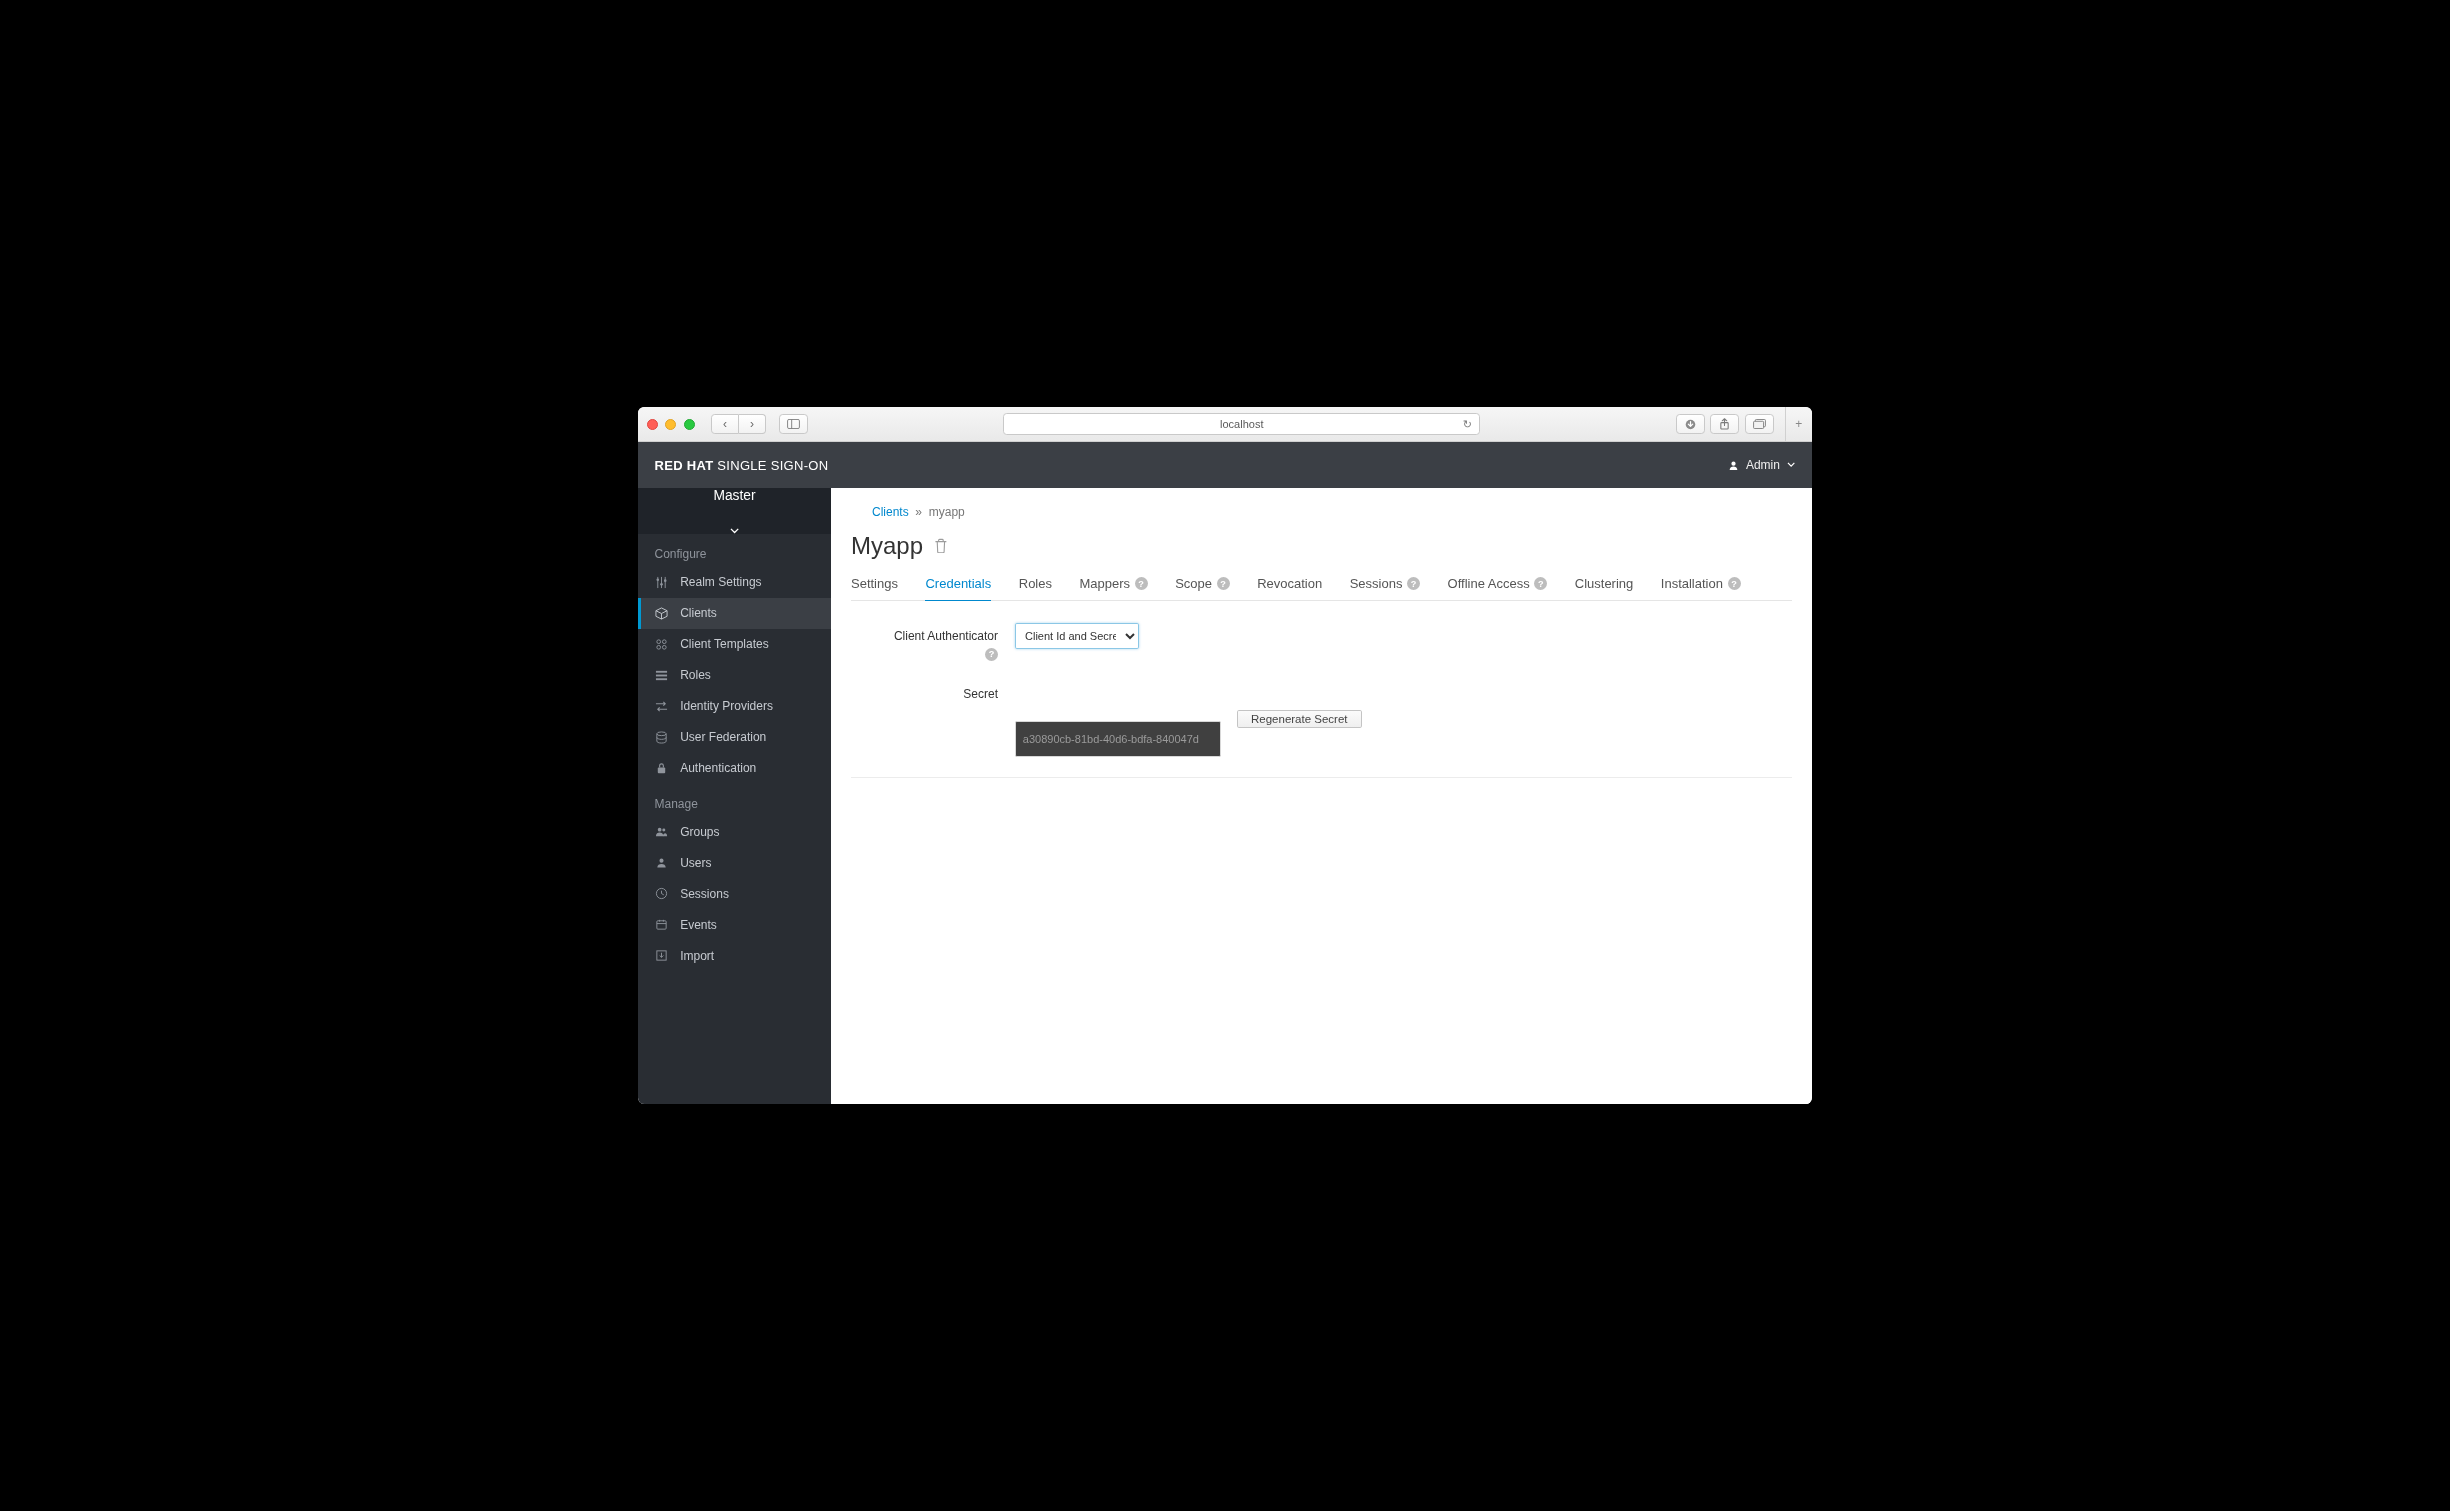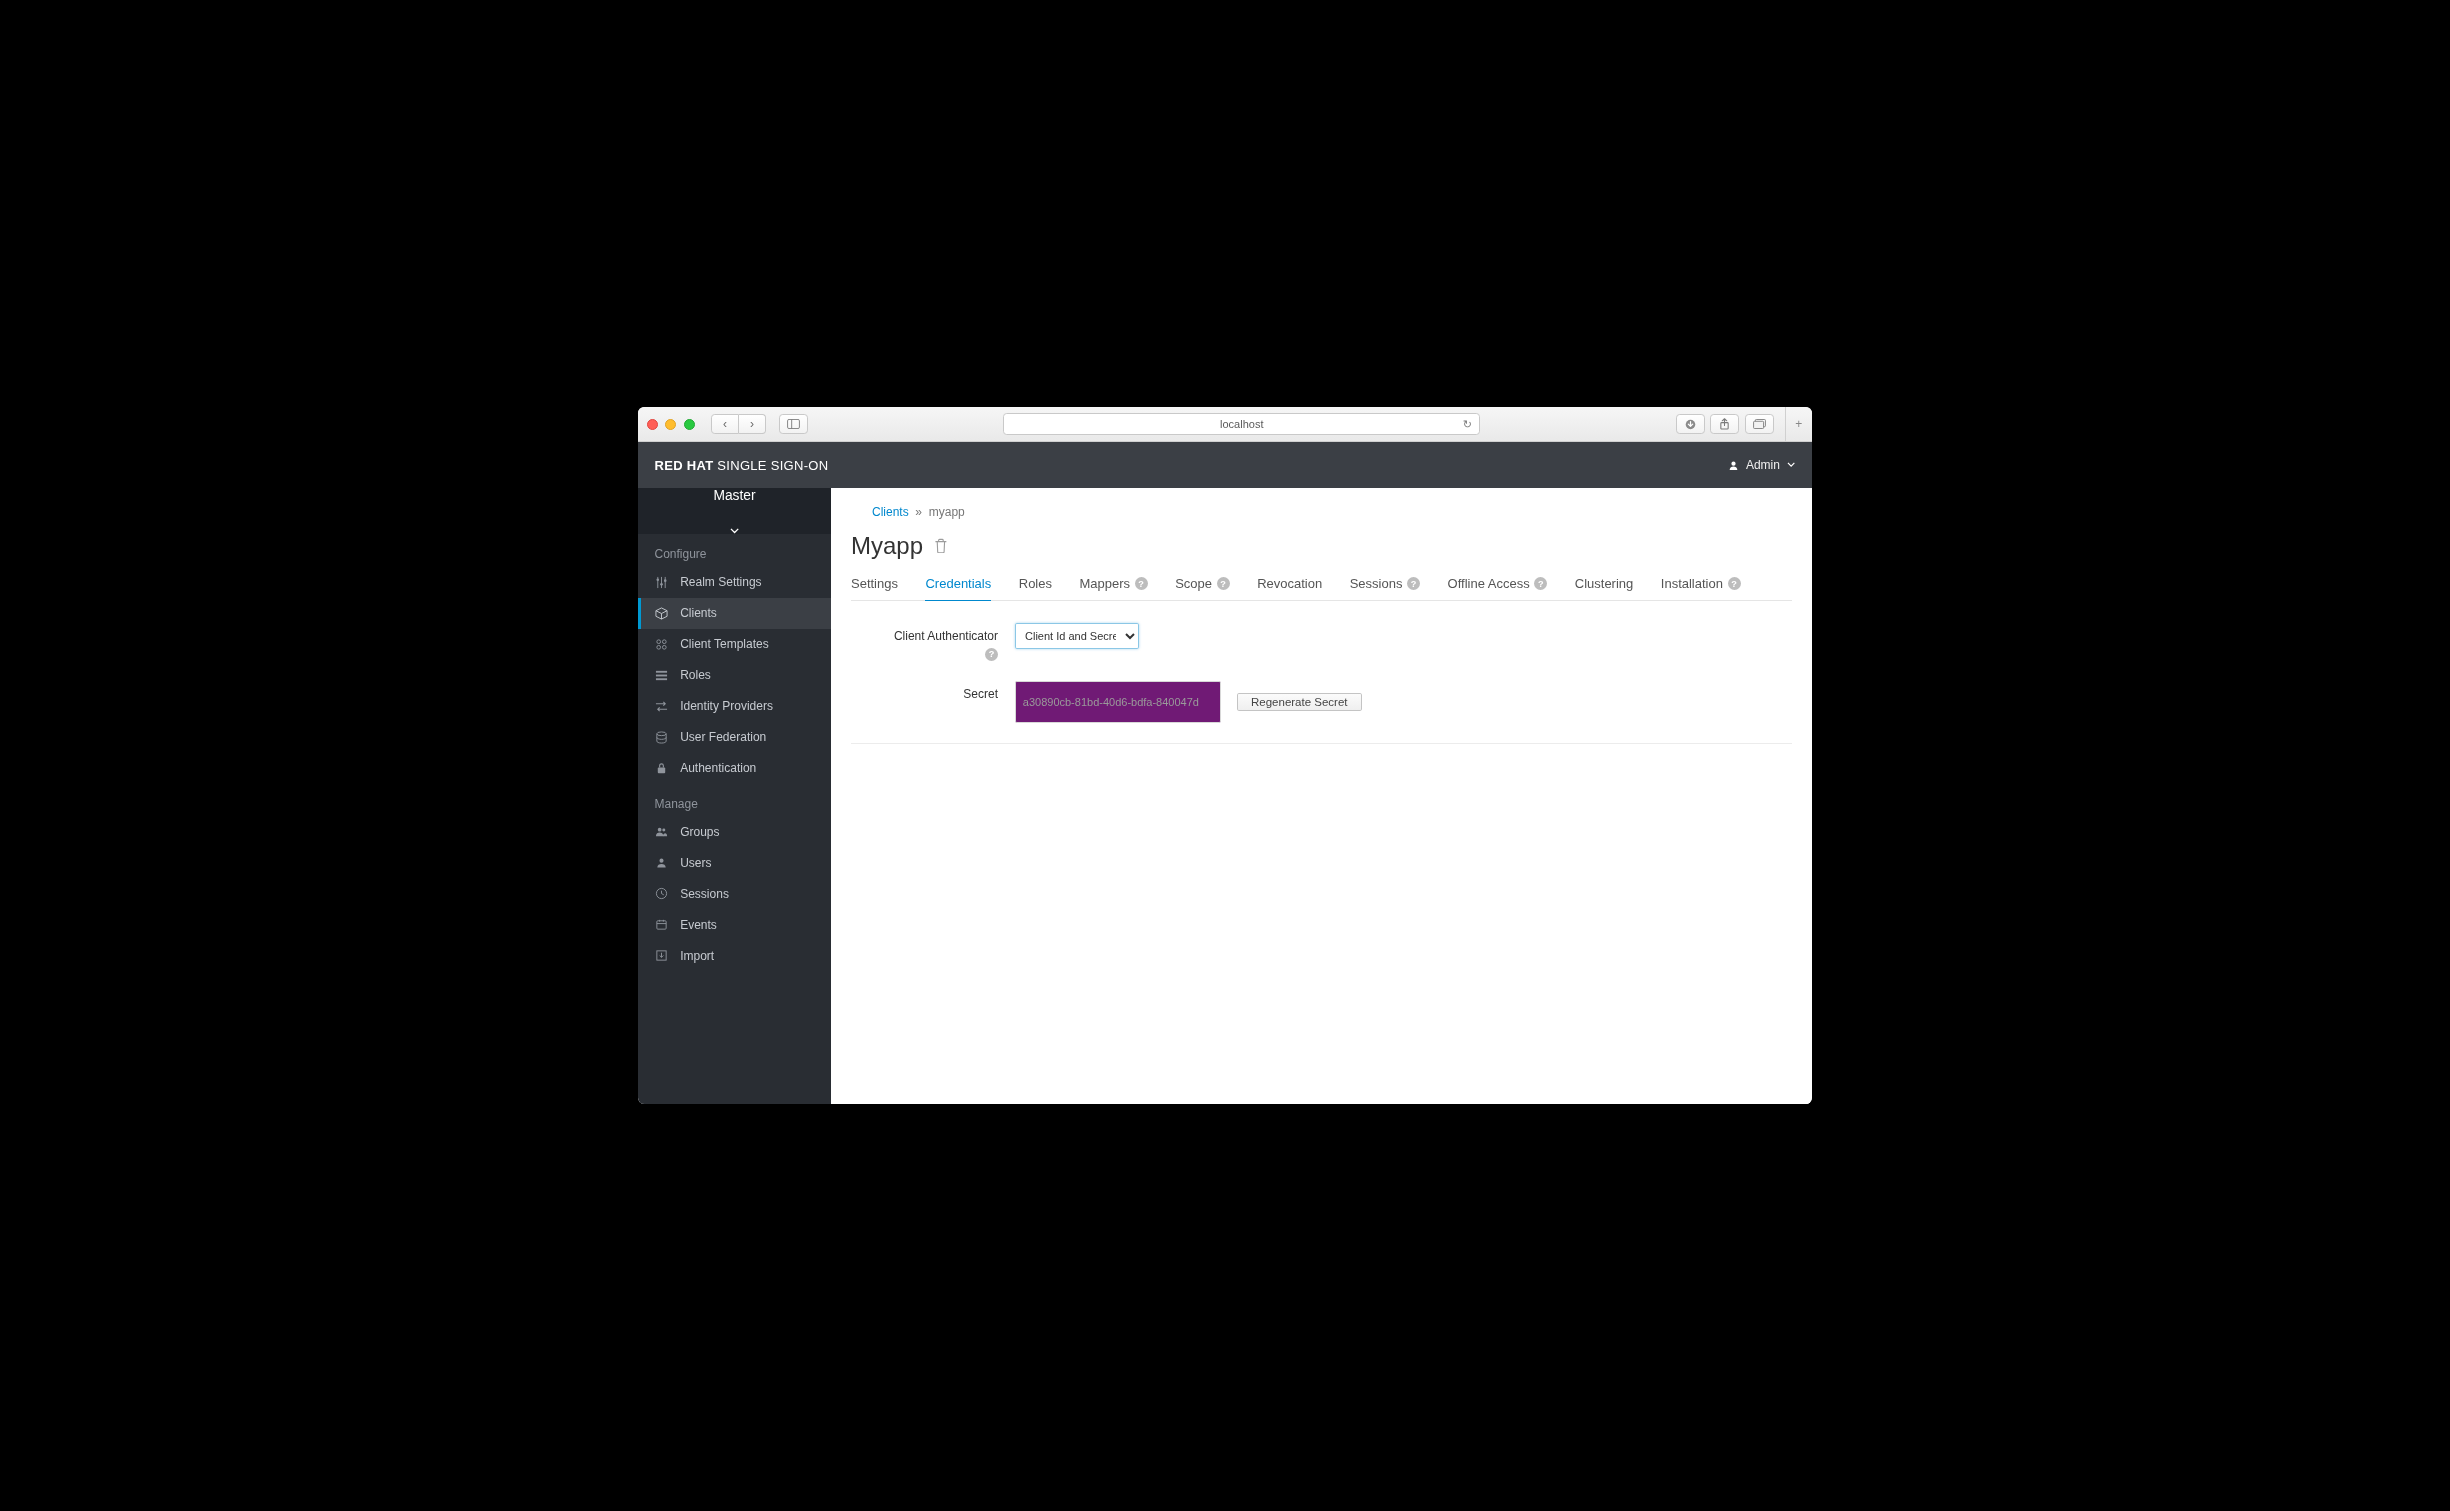--- a/index.html
+++ b/index.html
@@ -111,22 +111,22 @@
 
   .form-row{display:flex; align-items:flex-start; margin-bottom:20px; gap:16.5px;}
   .form-label{width:147px; text-align:right; font-size:12px; color:#333; padding-top:5.5px; line-height:1.3;}
   .form-ctrl{display:flex; align-items:center; gap:16.5px;}
   select.form-select{
     width:124px; height:26px; border:0.9px solid #8bc7e6; border-radius:1.8px;
     background:#fff; font-size:11px; padding:0 5.5px; color:#333;
     box-shadow:0 0 2.8px rgba(0,136,206,0.35);
   }
   input.text-input{
-    width:206px; height:42px; border:0.9px solid #d8d8d8; border-radius:1.8px;
-    background:#701a75; color:#9a9a9a; padding:0 7.3px; font-size:11px;
+    width:206px; height:36px; border:0.9px solid #d8d8d8; border-radius:1.8px;
+    background:#404040; color:#9a9a9a; padding:0 7.3px; font-size:11px;margin-top:40px;
   }
   .btn{
     height:18px; padding:0 13px; border:0.9px solid #c4c4c4; border-radius:1.8px;
     background:linear-gradient(#fbfbfb,#efefef); font-size:11.5px; color:#444;
     cursor:pointer;
   }
   hr.sep{border:none; border-top:0.9px solid #ececec; margin:3.7px 0 20px;}
 
   svg{display:block;}
 </style>

